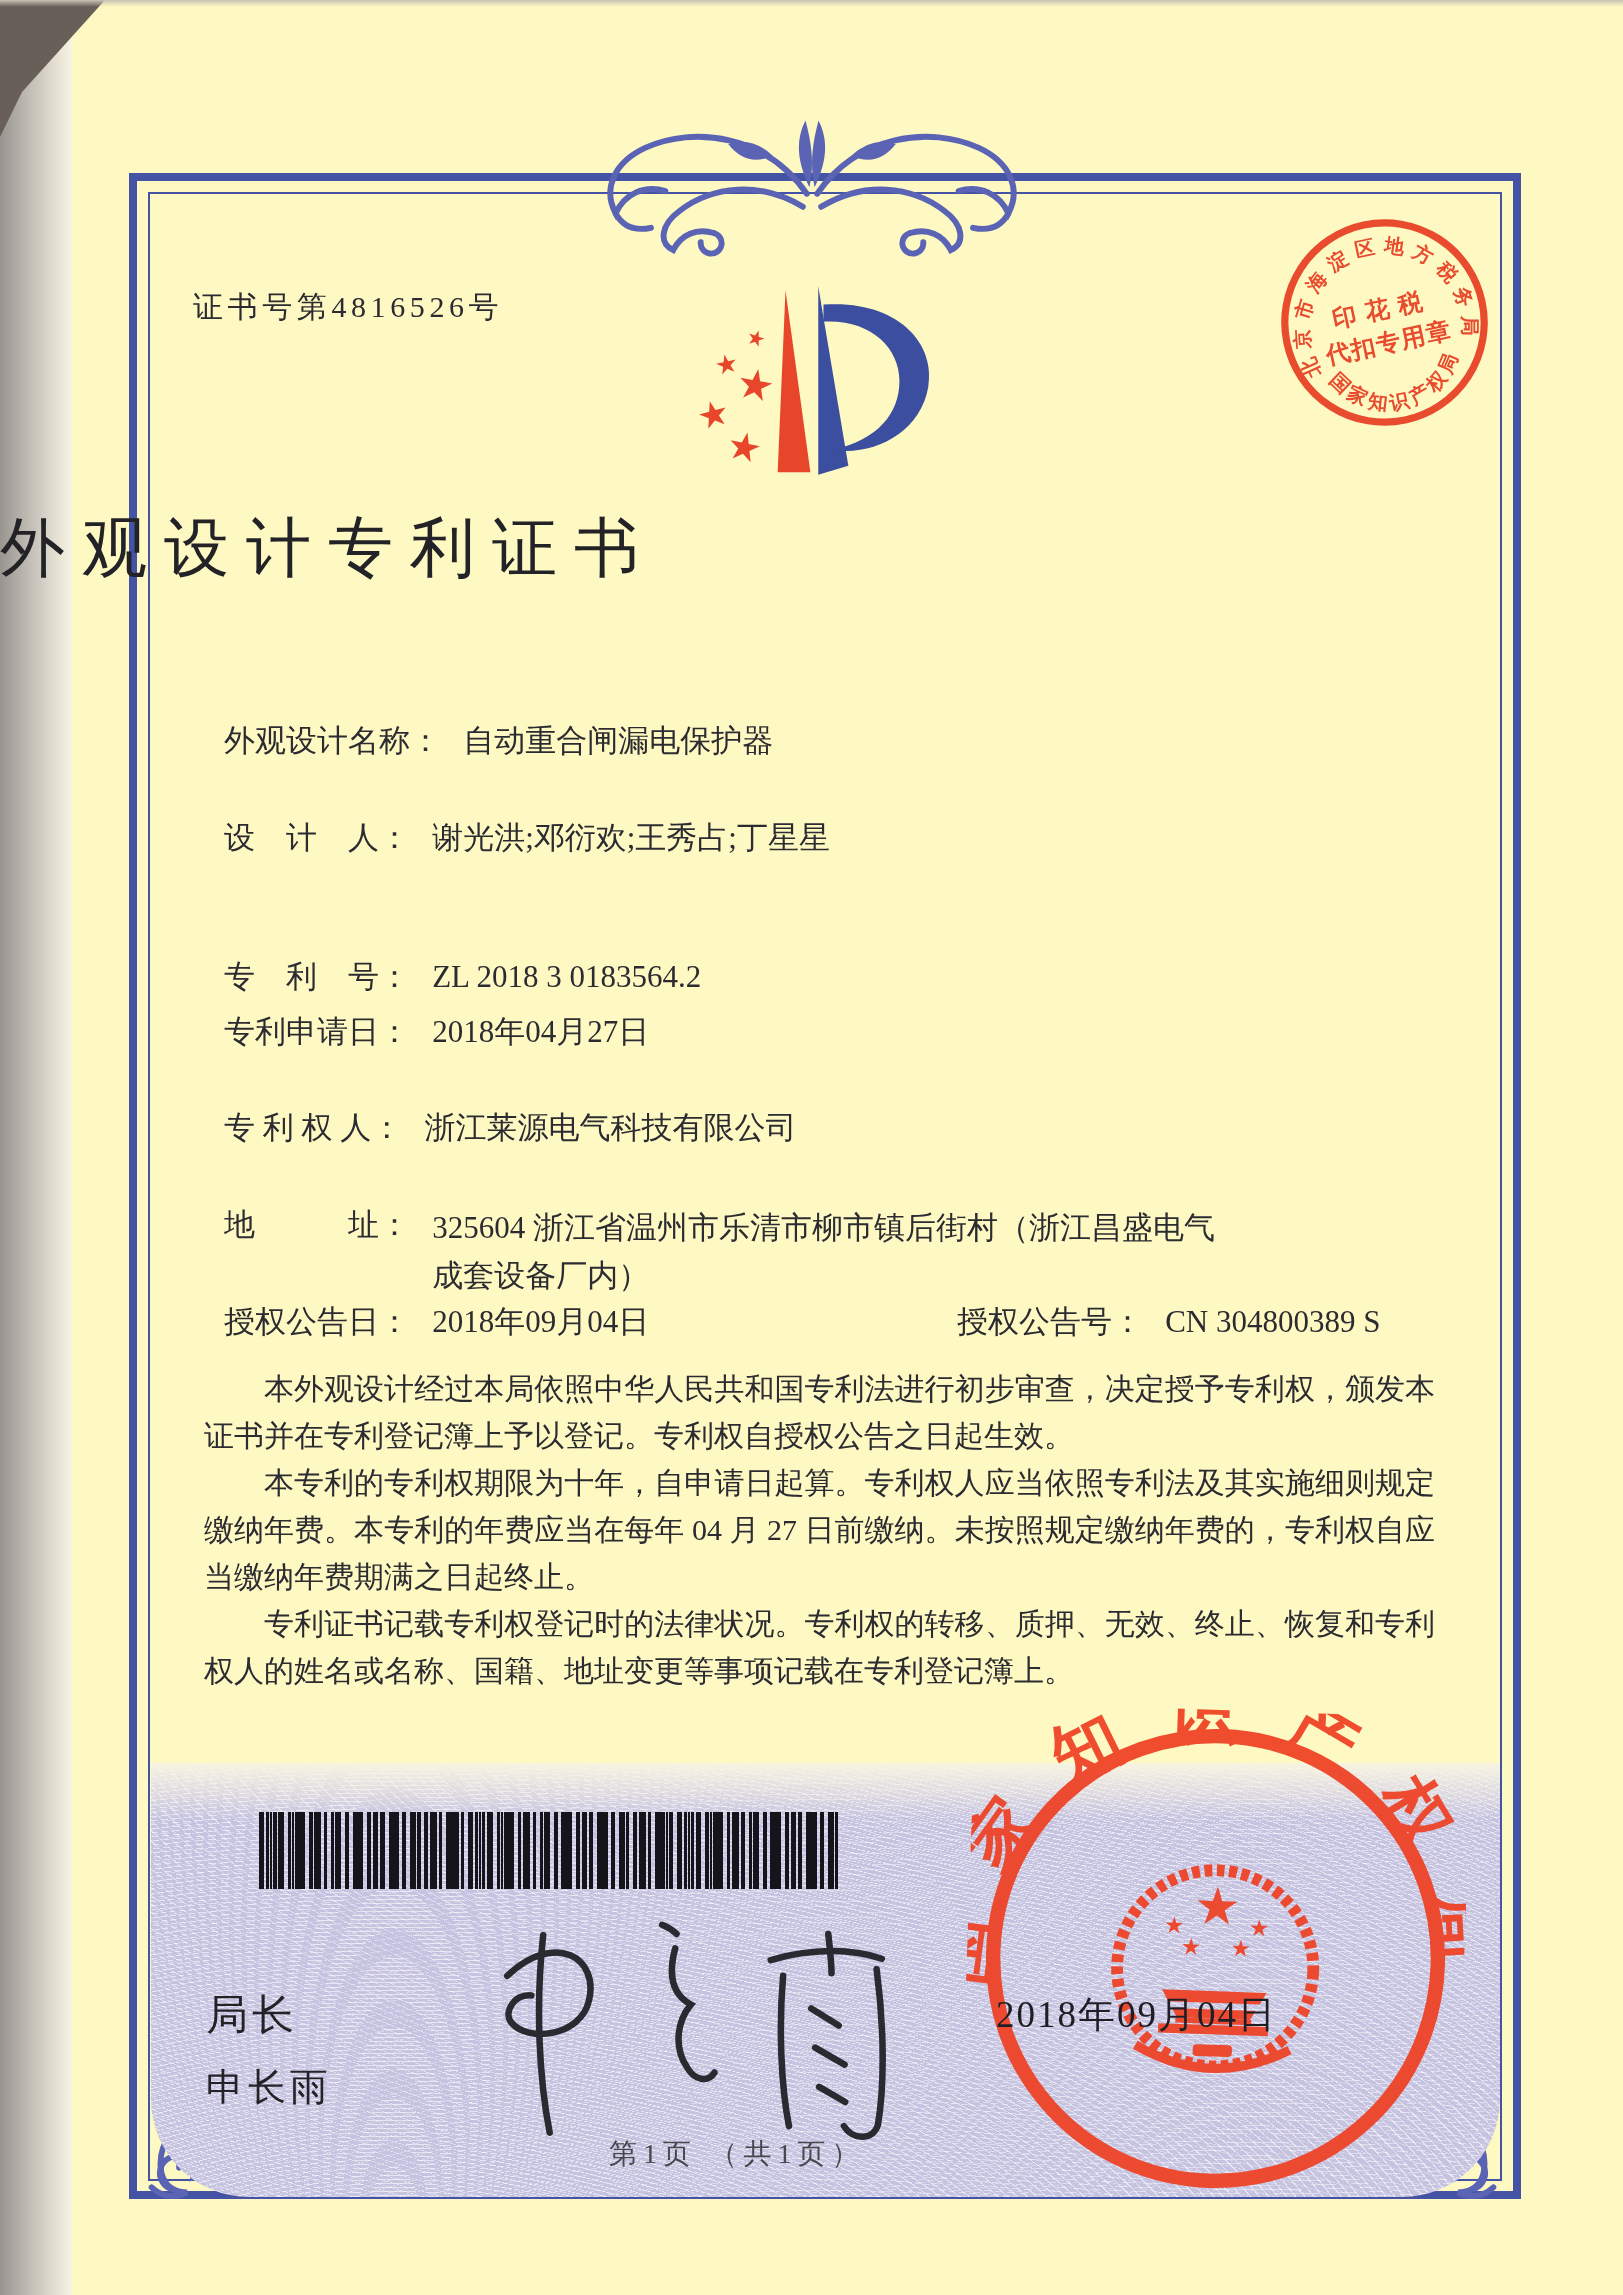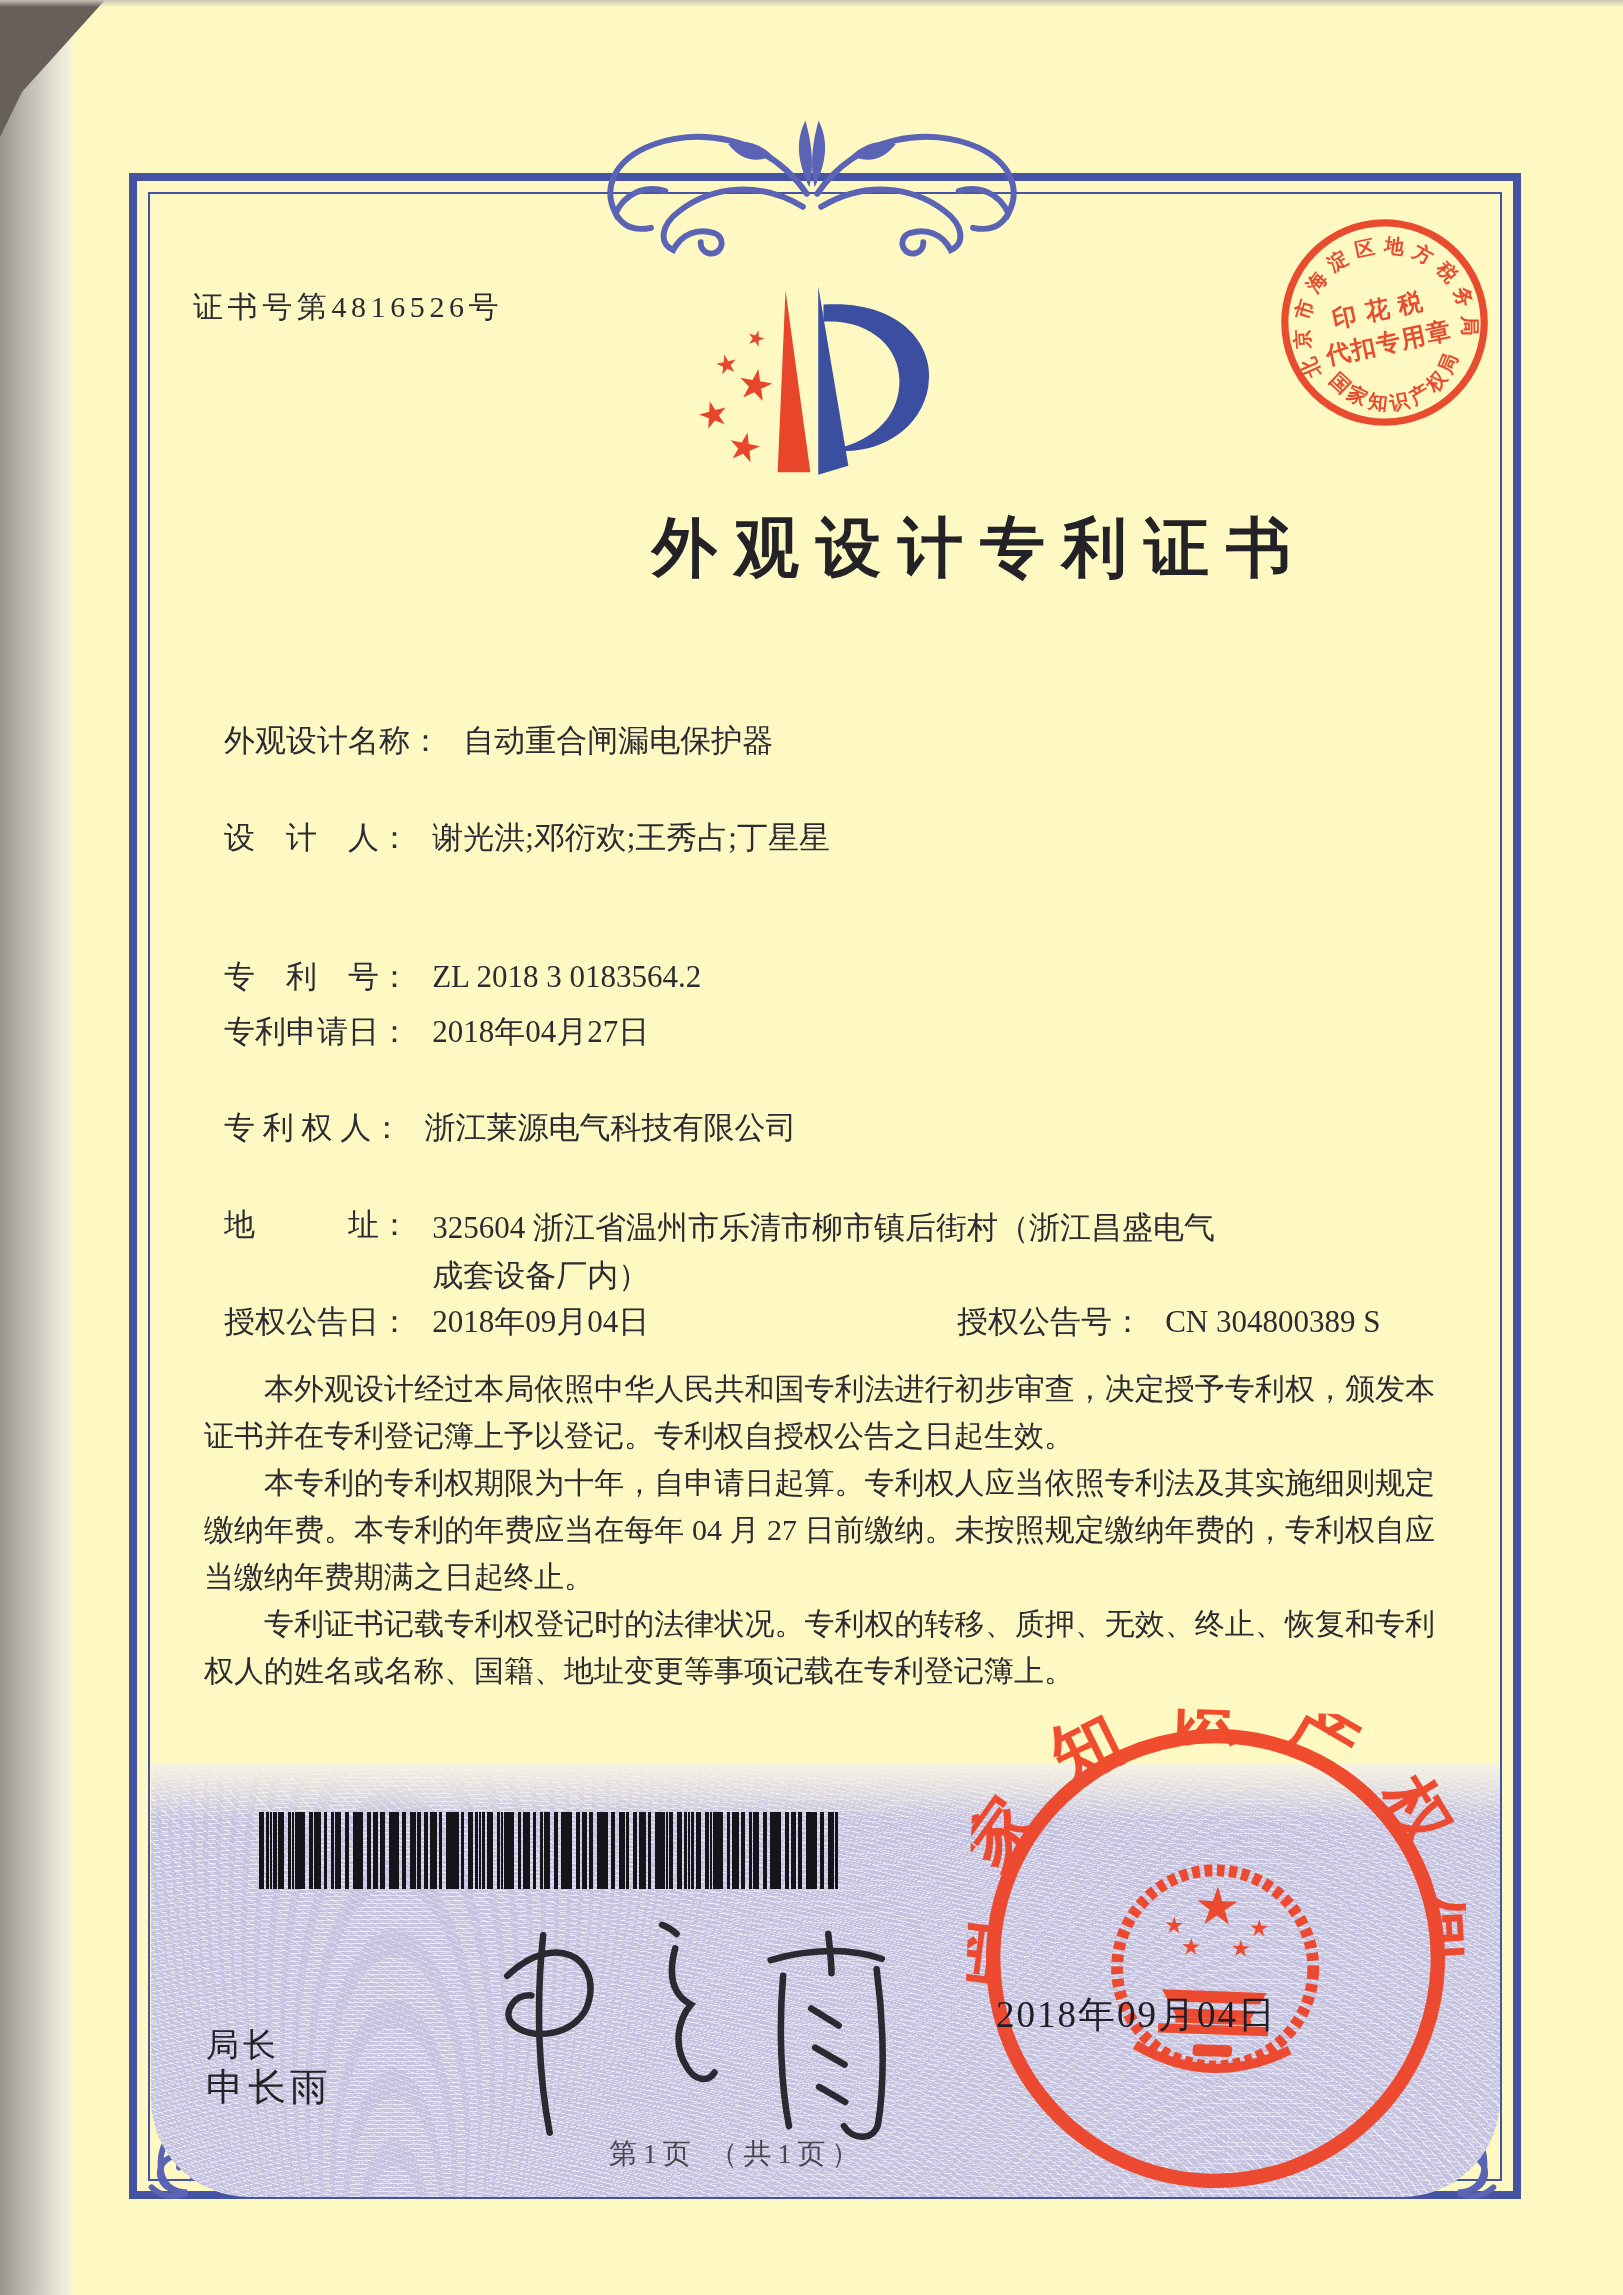--- a/index.html
+++ b/index.html
@@ -44,21 +44,21 @@
 
   .cert-no{
     position:absolute;left:193px;top:287px;
     font-size:30px;letter-spacing:4.6px;color:#2b2b31;
   }
 
   #logo{position:absolute;left:682px;top:281px;width:262px;height:203px;}
 
   .title{
     position:absolute;left:0;top:504px;width:1308px;
-    text-align:right;font-size:65px;font-weight:bold;
+    text-align:left;font-size:65px;font-weight:normal;
     letter-spacing:17px;color:#232327;
   }
 
   .fields{position:absolute;left:224px;top:0;width:1231px;}
   .field-row{position:absolute;left:0;font-size:31px;color:#2b2b31;white-space:nowrap;}
   .field-row .lbl{display:inline-block;}
   .field-row .val{display:inline-block;margin-left:14.4px;}
   #row-name{top:720px;text-align:center;}
   #row-designers{top:817px;}
   #row-patent-no{top:914px;margin-top:42px;}
@@ -93,21 +93,21 @@
   }
 
   .barcode{
     position:absolute;left:259px;top:1812px;width:579px;height:77px;
     background-image:
       repeating-linear-gradient(90deg,#14141a 0 3.3px,transparent 3.3px 7.2px),
       repeating-linear-gradient(90deg,#14141a 0 2px,transparent 2px 11px),
       repeating-linear-gradient(90deg,#14141a 0 5.2px,transparent 5.2px 19px);
   }
 
-  .director-label{position:absolute;left:206px;top:1987px;font-size:33px;color:#232327;letter-spacing:3.9px;margin-top:36px;}
+  .director-label{position:absolute;left:206px;top:1987px;font-size:42px;color:#232327;letter-spacing:3.9px;}
   .director-name{position:absolute;left:206px;top:2062px;font-size:38px;color:#232327;letter-spacing:3.9px;}
 
   #signature{position:absolute;left:458px;top:1896px;width:458px;height:255px;}
 
   #office-stamp{position:absolute;left:967px;top:1710px;width:497px;height:497px;transform:rotate(2deg);}
   .stamp-date{
     position:absolute;left:996px;top:1990px;
     font-size:37px;letter-spacing:2px;color:#1e1e24;white-space:nowrap;
   }
 

